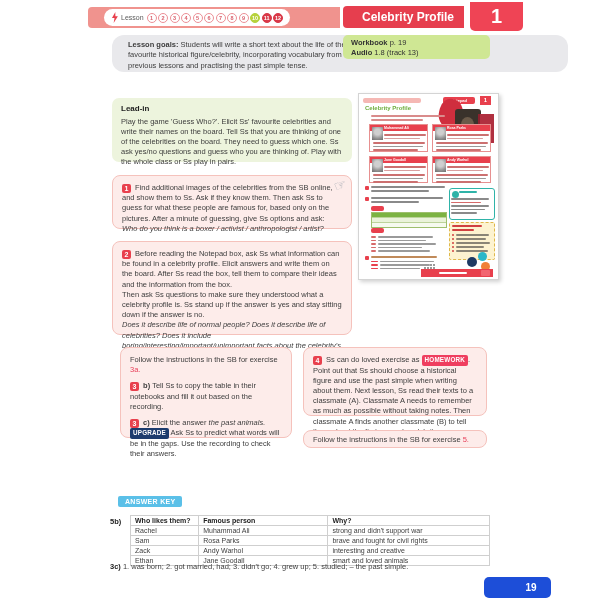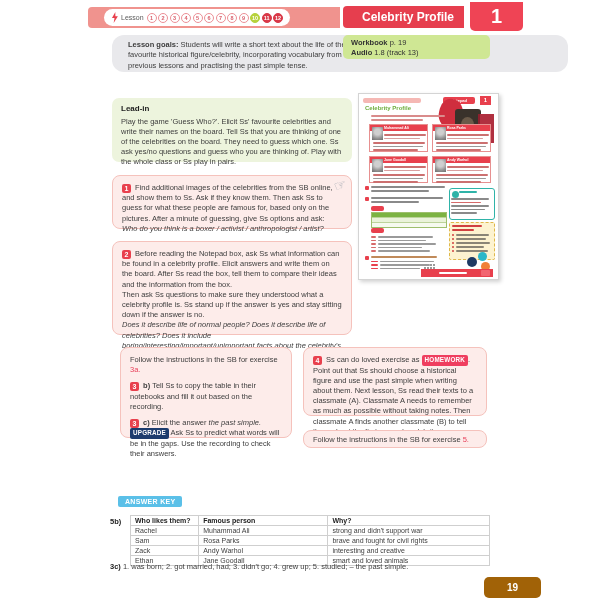--- a/index.html
+++ b/index.html
@@ -88,22 +88,22 @@
   
   .ak-badge{left:118px;top:496px;background:#5bc0e8;color:#fff;font-weight:bold;font-size:7px;
             padding:2px 7px;border-radius:2px;letter-spacing:.3px;}
   .ak-3b{left:110px;top:517px;font-size:7.5px;font-weight:bold;color:#222;}
   .ak-table{left:130px;top:515px;width:360px;border-collapse:collapse;font-size:7px;color:#3d3d3d;}
   .ak-table th,.ak-table td{border:1px solid #cfcfcf;padding:1px 4px;text-align:left;font-weight:normal;height:7px;}
   .ak-table th{font-weight:bold;color:#222;}
   .ak-3c{left:110px;top:562px;width:390px;font-size:7.5px;}
   .ak-3c b{color:#222;}
 
-  .pagenum{left:484px;top:577px;width:57px;height:21px;background:#a16207;border-radius:5px;
-           color:#fff;font-weight:bold;font-size:10px;display:flex;align-items:center;justify-content:center;}
+  .pagenum{left:484px;top:577px;width:40px;height:21px;background:#1d4ed8;border-radius:5px;
+           color:#fff;font-weight:bold;font-size:10px;display:flex;align-items:center;justify-content:center;padding-left:27px;}
 </style>
 </head>
 <body>
 
 <div class="page">
 
   <div class="abs lesson-bar"></div>
   <div class="abs lesson-pill">
     <svg width="7" height="11" viewBox="0 0 8 13">
       <polygon points="5,0 1,7 4,7 3,13 8,5 5,5" fill="#e8404d"></polygon>
@@ -269,21 +269,21 @@
 
   <div class="abs pbox box3">
     <div><span>Follow the instructions in the SB for exercise</span>
       <span class="red">3a.</span></div>
     <div class="mt"><span class="num">3</span>
       <b>b)</b>
       <span>Tell Ss to copy the table in their notebooks and fill it out based on the recording.</span></div>
     <div class="mt"><span class="num">3</span>
       <b>c)</b>
       <span>Elicit the answer</span>
-      <span class="it">the past simple.</span></div>
+      <span class="it">the past animals.</span></div>
     <div><span class="badge up">UPGRADE</span>
       <span>Ask Ss to predict what words will be in the gaps. Use the recording to check their answers.</span></div>
   </div>
 
   <div class="abs pbox box4">
     <span class="num">4</span>
     <span>Ss can do loved exercise as</span>
     <span class="badge hw">HOMEWORK</span><span>. Point out that Ss should choose a historical figure and use the past simple when writing about them. Next lesson, Ss read their texts to a classmate (A). Classmate A needs to remember as much as possible without taking notes. Then classmate A finds another classmate (B) to tell them about the first person's celebrity.</span>
   </div>
 

